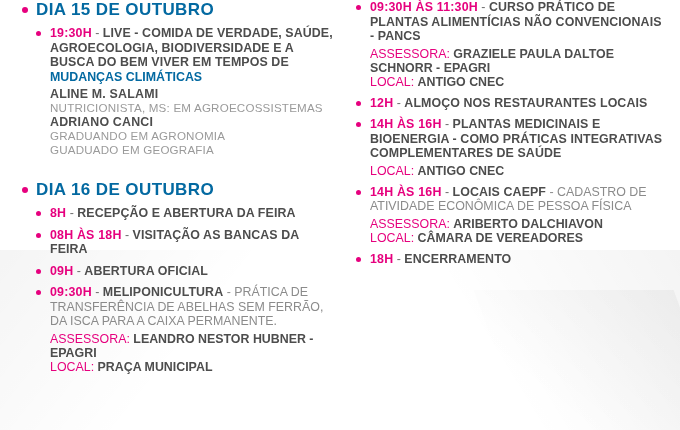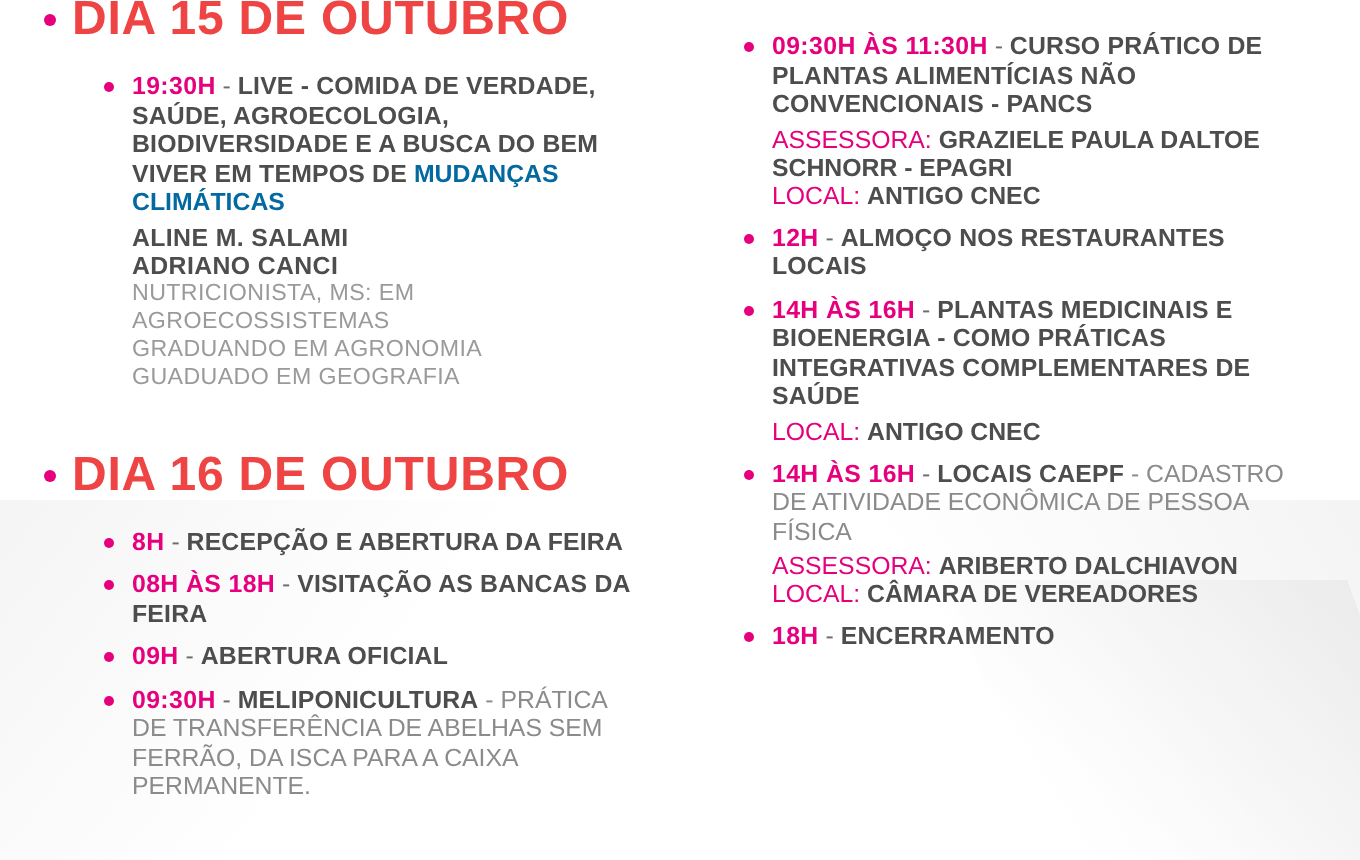--- a/index.html
+++ b/index.html
@@ -27,34 +27,34 @@
     background:linear-gradient(230deg,rgba(0,0,0,0.04) 0%,rgba(0,0,0,0.0) 70%);
     transform:skewX(20deg);
   }
 
   .columns{position:relative;display:flex;width:680px;height:430px;}
   .col{box-sizing:border-box;}
   .col-left{width:348px;padding:0 10px 0 22px;}
   .col-right{width:332px;padding:0 12px 0 8px;}
 
   .day-title{
-    color:#ef4444;
+    color:#0369a1;
     font-weight:bold;
-    font-size:24px;
+    font-size:17px;
     letter-spacing:.4px;
     margin:0 0 6px 0;
     line-height:20px;
   }
   .day-block{position:relative;padding-left:14px;}
   .day-block::before{
     content:"";position:absolute;left:0;top:7px;
     width:6px;height:6px;border-radius:50%;background:#e6007e;
   }
 
-  ul.items{list-style:none;margin:16px;padding:0;}
+  ul.items{list-style:none;margin:0;padding:0;}
   li.item{
     position:relative;
     padding-left:14px;
     margin:0 0 7px 0;
     line-height:14.5px;
     font-size:12.4px;
   }
   li.item::before{
     content:"";position:absolute;left:0;top:5px;
     width:5px;height:5px;border-radius:50%;background:#e6007e;
@@ -84,22 +84,22 @@
 
   <div class="col col-left">
 
     <div class="day-block">
       <div class="day-title">DIA 15 DE OUTUBRO</div>
       <ul class="items" id="left-day1-items">
           <li class="item">
             <div><span class="hour">19:30H</span><span class="dash"> - </span><span class="desc">LIVE - COMIDA DE VERDADE, SAÚDE, AGROECOLOGIA, BIODIVERSIDADE E A BUSCA DO BEM VIVER EM TEMPOS DE </span><span class="hl">MUDANÇAS CLIMÁTICAS</span></div>
             <div class="sub">
               <div class="sub-line name">ALINE M. SALAMI</div>
+              <div class="sub-line role">NUTRICIONISTA, MS: EM AGROECOSSISTEMAS</div>
               <div class="sub-line name">ADRIANO CANCI</div>
-              <div class="sub-line role">NUTRICIONISTA, MS: EM AGROECOSSISTEMAS</div>
               <div class="sub-line role">GRADUANDO EM AGRONOMIA</div>
               <div class="sub-line role">GUADUADO EM GEOGRAFIA</div>
             </div>
           </li>
         </ul>
     </div>
 
     <div class="spacer-lg"></div>
 
     <div class="day-block">
@@ -109,20 +109,24 @@
             <div><span class="hour">8H</span><span class="dash"> - </span><span class="desc">RECEPÇÃO E ABERTURA DA FEIRA</span></div>
           </li>
           <li class="item">
             <div><span class="hour">08H ÀS 18H</span><span class="dash"> - </span><span class="desc">VISITAÇÃO AS BANCAS DA FEIRA</span></div>
           </li>
           <li class="item">
             <div><span class="hour">09H</span><span class="dash"> - </span><span class="desc">ABERTURA OFICIAL</span></div>
           </li>
           <li class="item">
             <div><span class="hour">09:30H</span><span class="dash"> - </span><span class="desc">MELIPONICULTURA</span><span class="desc-light"> - PRÁTICA DE TRANSFERÊNCIA DE ABELHAS SEM FERRÃO, DA ISCA PARA A CAIXA PERMANENTE.</span></div>
+            <div class="sub">
+              <div class="sub-line"><span class="meta-label">ASSESSORA: </span><span class="meta-val">LEANDRO NESTOR HUBNER - EPAGRI</span></div>
+              <div class="sub-line"><span class="meta-label">LOCAL: </span><span class="meta-val">PRAÇA MUNICIPAL</span></div>
+            </div>
           </li>
         </ul>
     </div>
 
   </div>
 
   <div class="col col-right">
     <ul class="items" id="right-items">
         <li class="item">
           <div><span class="hour">09:30H ÀS 11:30H</span><span class="dash"> - </span><span class="desc">CURSO PRÁTICO DE PLANTAS ALIMENTÍCIAS NÃO CONVENCIONAIS - PANCS</span></div>

